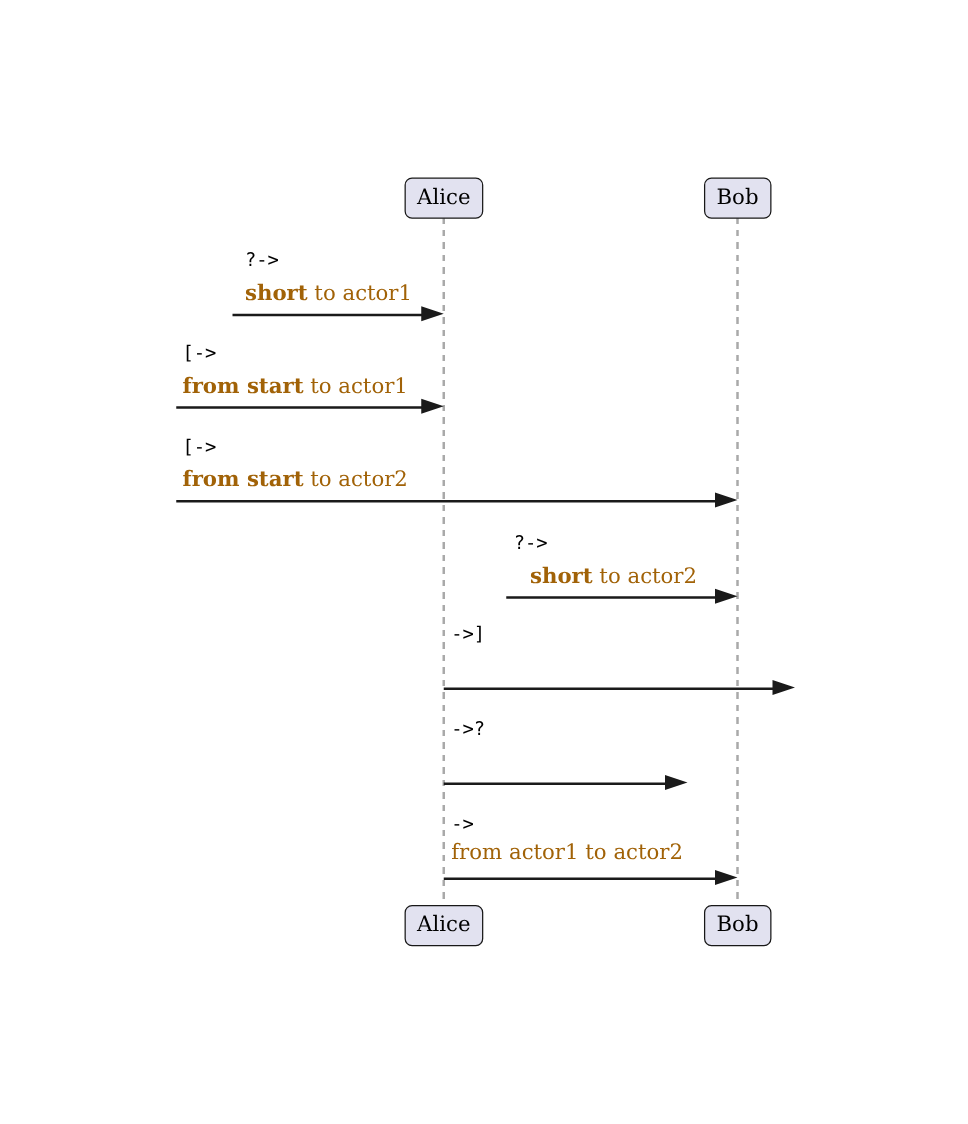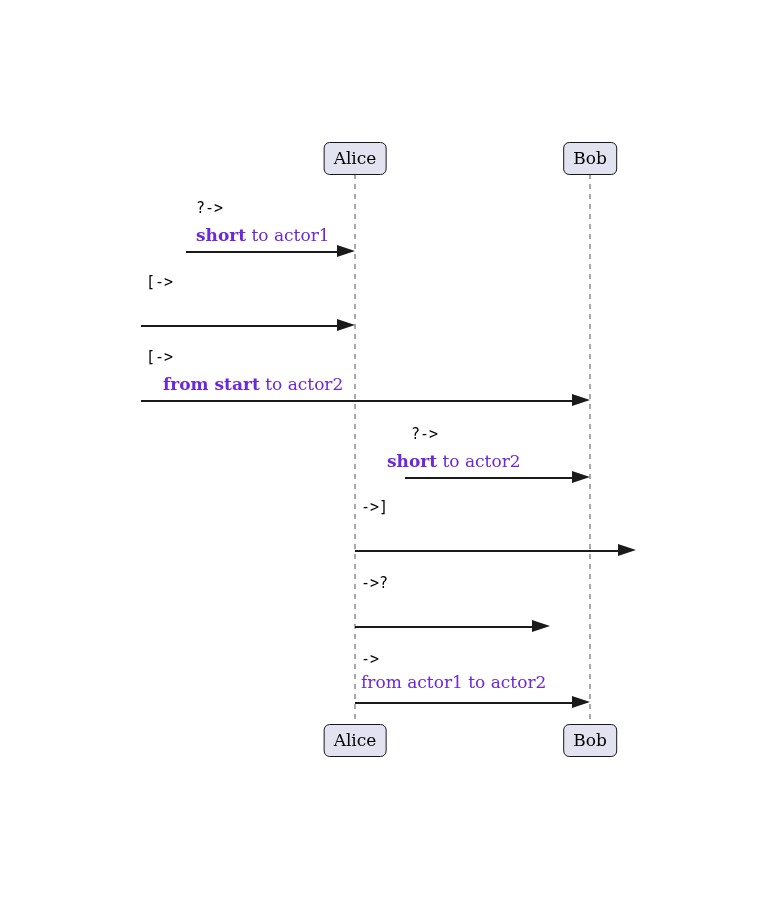--- a/index.html
+++ b/index.html
@@ -35,21 +35,21 @@
   .msg-op {
     position:absolute;
     font:15px "DejaVu Sans Mono", monospace;
     color:#000;
     white-space:pre;
     z-index:3;
   }
   .msg-label {
     position:absolute;
     font:17px "DejaVu Serif", serif;
-    color:#6d28d9;
+    color:#a16207;
     white-space:pre;
     z-index:3;
   }
   .msg-label .b { font-weight:bold; }
   .msg-line {
     position:absolute;
     height:1.6px;
     background:var(--arrow,#1a1a1a);
     z-index:3;
   }
@@ -74,28 +74,29 @@
   <div class="actor-box" style="left:590px; top:142px;">Bob</div>
 
   <div class="actor-box" style="left:355px; top:724px;">Alice</div>
   <div class="actor-box" style="left:590px; top:724px;">Bob</div>
 
 <div class="msg-op" style="left: 196px; top: 199px;">?-&gt;</div>
     <div class="msg-label" style="left: 196px; top: 225px;"><span class="b">short</span><span> to actor1</span></div>
     <div class="msg-line" style="left: 186px; top: 251px; width: 155px;"></div>
     <div class="msg-head" style="left: 337px; top: 245px;"></div>
     <div class="msg-op" style="left: 146px; top: 273px;">[-&gt;</div>
+    <div class="msg-label" style="left: 146px; top: 299px;"><span class="b">from start</span><span> to actor1</span></div>
     <div class="msg-line" style="left: 141px; top: 325px; width: 200px;"></div>
     <div class="msg-head" style="left: 337px; top: 319px;"></div>
     <div class="msg-op" style="left: 146px; top: 348px;">[-&gt;</div>
-    <div class="msg-label" style="left: 146px; top: 374px; margin-left: 17px;"><span class="b">from start</span><span> to actor2</span></div>
+    <div class="msg-label" style="left: 146px; top: 374px;"><span class="b">from start</span><span> to actor2</span></div>
     <div class="msg-line" style="left: 141px; top: 400px; width: 435px;"></div>
     <div class="msg-head" style="left: 572px; top: 394px;"></div>
     <div class="msg-op" style="left: 411px; top: 425px;">?-&gt;</div>
-    <div class="msg-label" style="left: 387px; top: 451px;"><span class="b">short</span><span> to actor2</span></div>
+    <div class="msg-label" style="left: 424px; top: 451px;"><span class="b">short</span><span> to actor2</span></div>
     <div class="msg-line" style="left: 405px; top: 477px; width: 171px;"></div>
     <div class="msg-head" style="left: 572px; top: 471px;"></div>
     <div class="msg-op" style="left: 361px; top: 498px;">-&gt;]</div>
     <div class="msg-line" style="left: 355px; top: 550px; width: 267px;"></div>
     <div class="msg-head" style="left: 618px; top: 544px;"></div>
     <div class="msg-op" style="left: 361px; top: 574px;">-&gt;?</div>
     <div class="msg-line" style="left: 355px; top: 626px; width: 181px;"></div>
     <div class="msg-head" style="left: 532px; top: 620px;"></div>
     <div class="msg-op" style="left: 361px; top: 650px;">-&gt;</div>
     <div class="msg-label" style="left: 361px; top: 672px;"><span>from actor1 to actor2</span></div>

